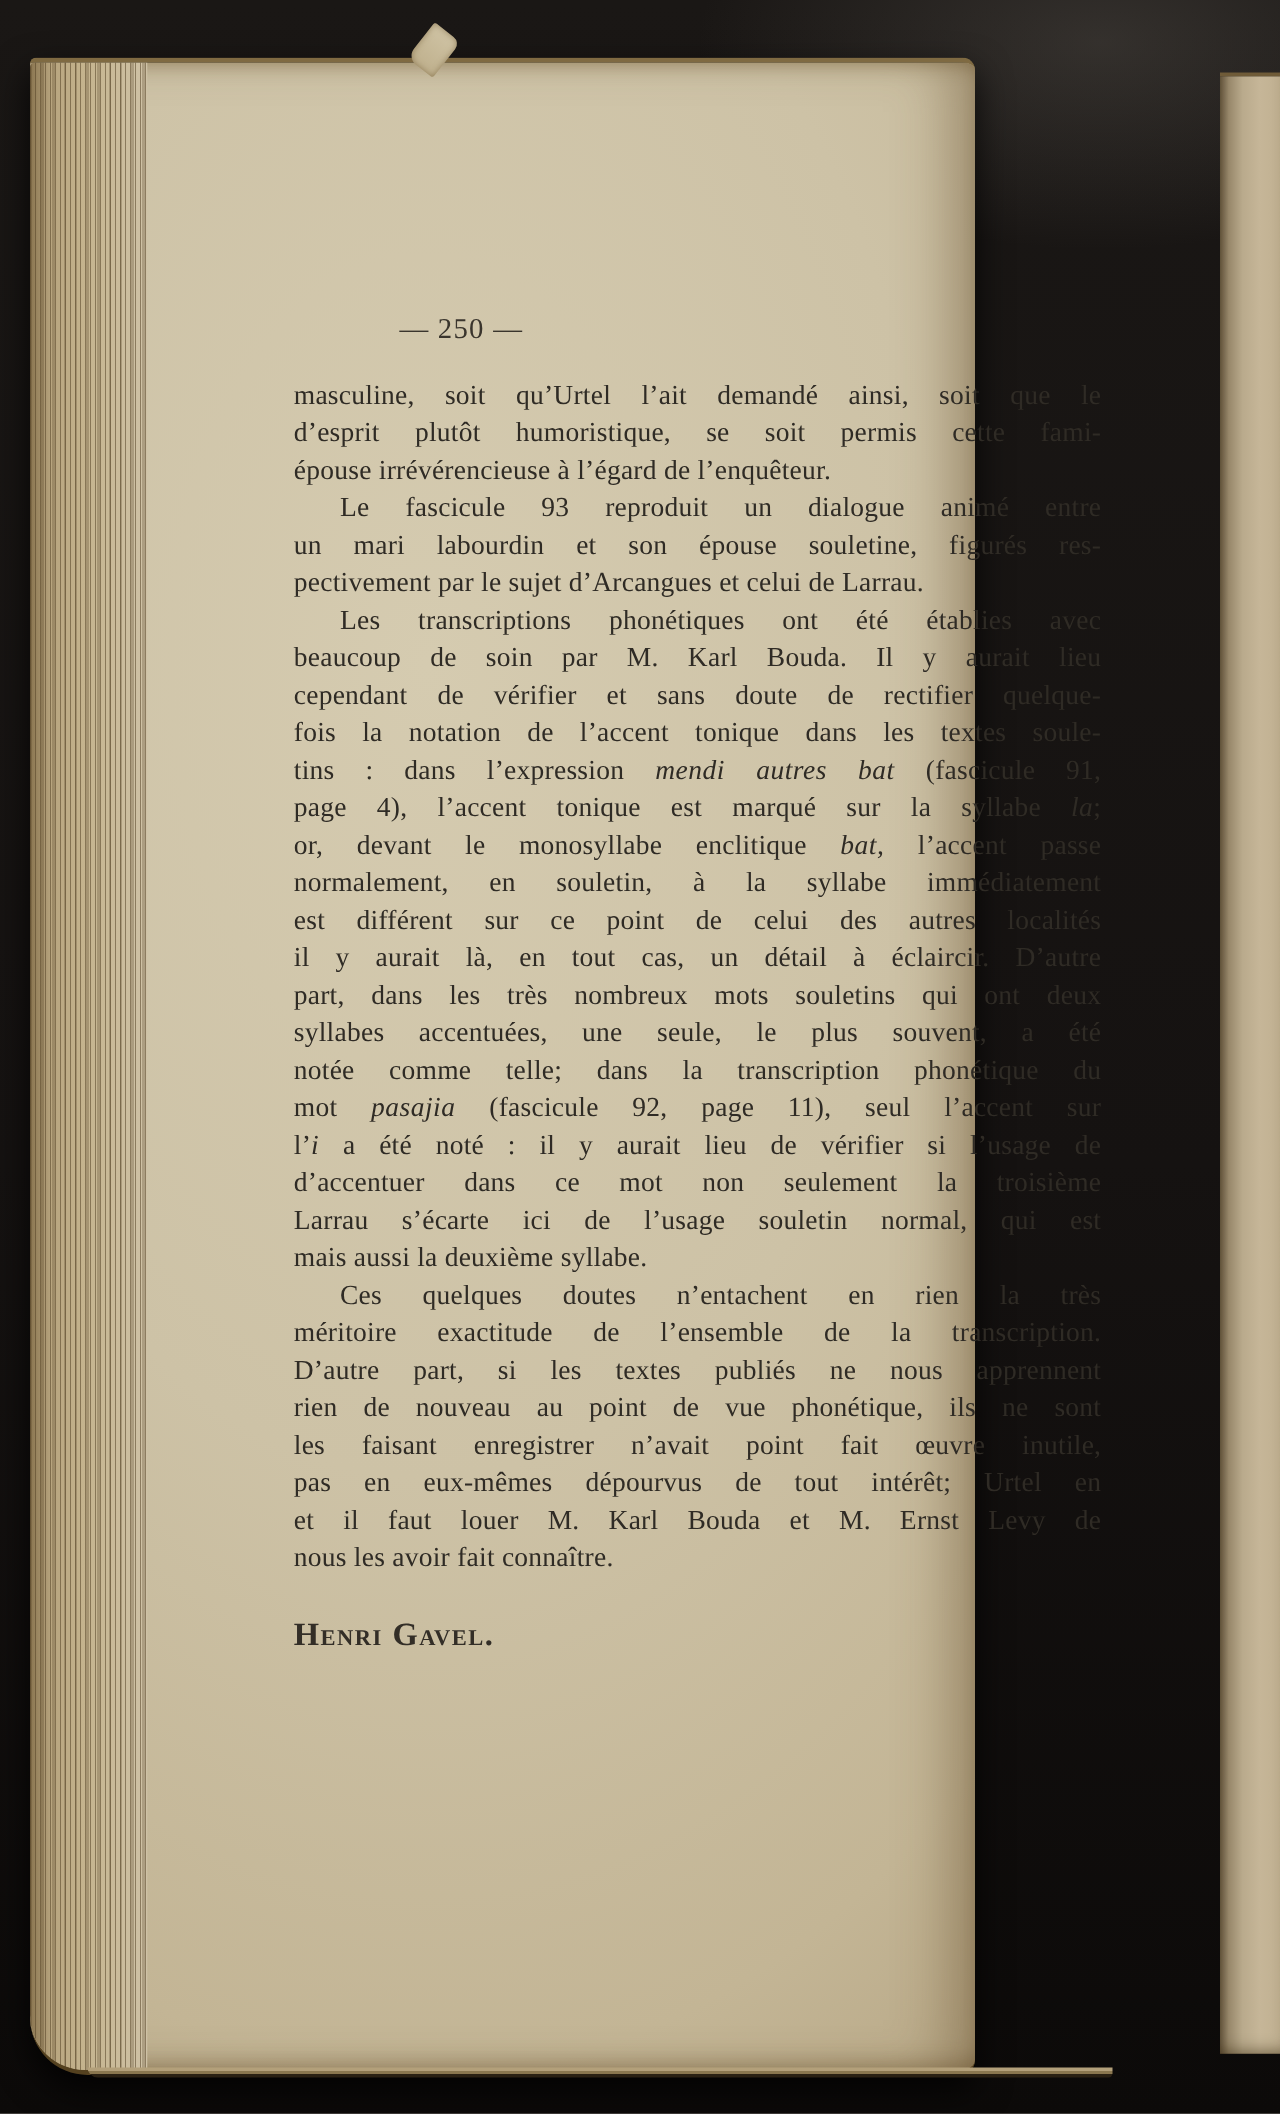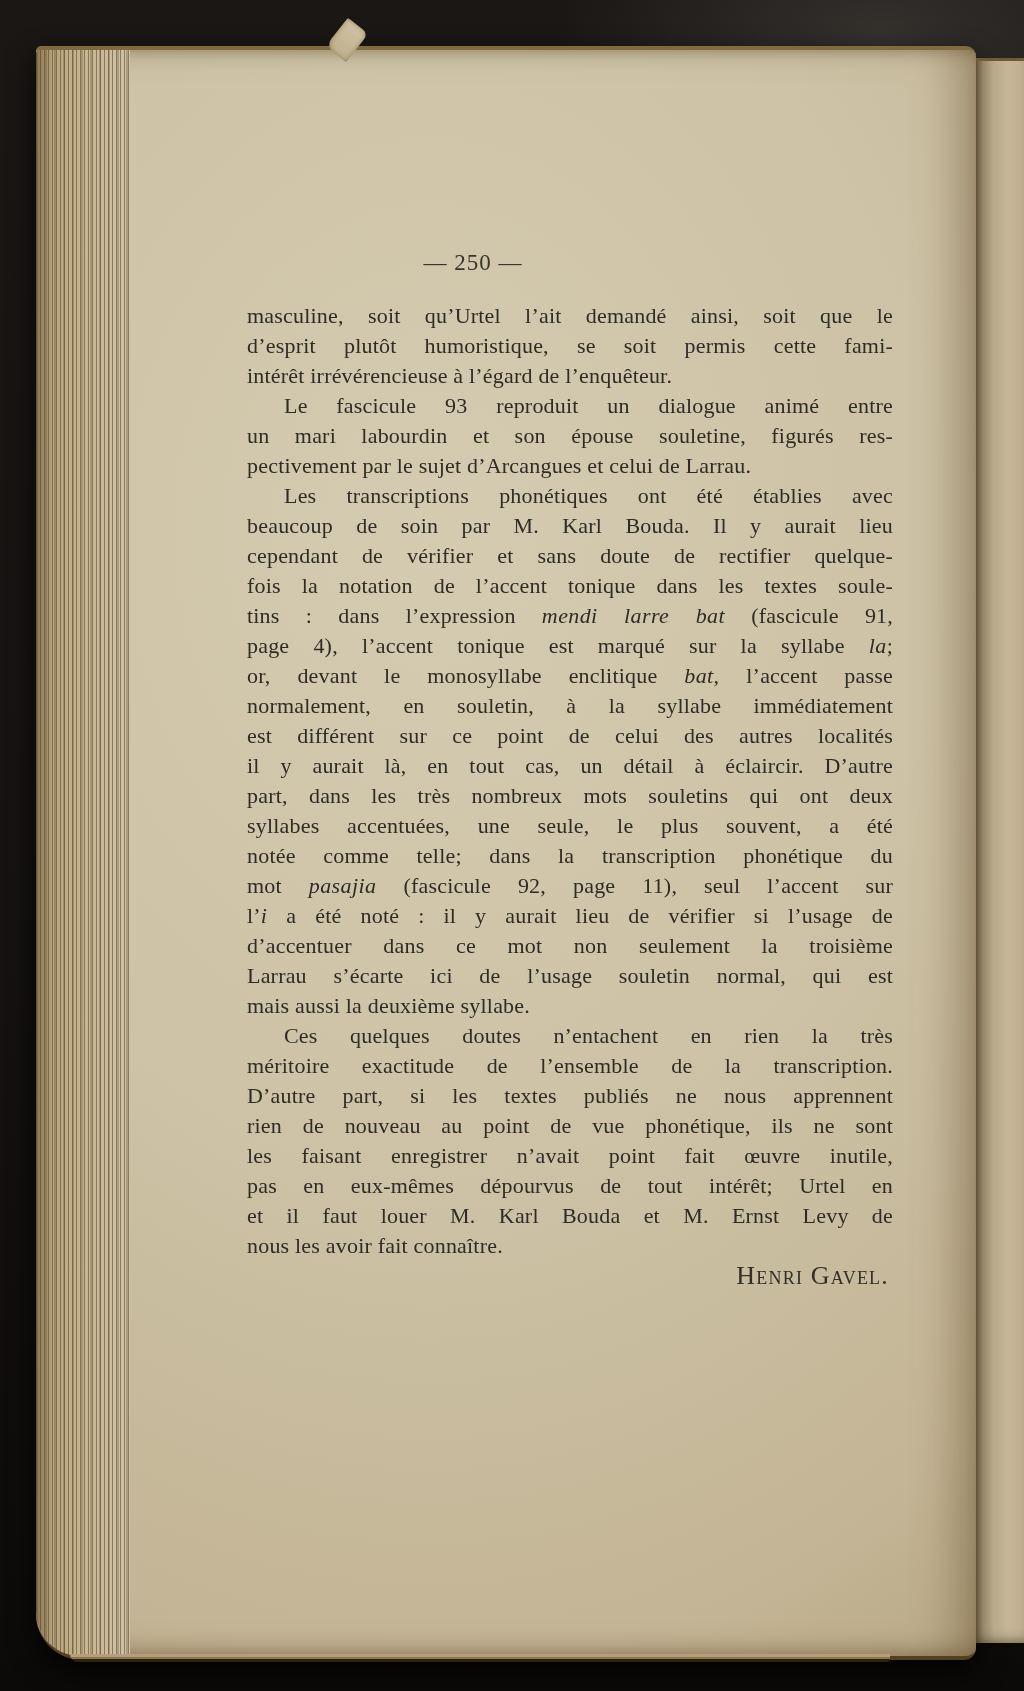--- a/index.html
+++ b/index.html
@@ -7,21 +7,21 @@
     width:1024px;height:1691px;position:relative;overflow:hidden;
     background:
       radial-gradient(ellipse 45% 14% at 86% 2%, rgba(95,90,84,.38), rgba(0,0,0,0) 70%),
       linear-gradient(180deg,#1a1715 0%,#151211 55%,#0c0a09 100%);
     font-family:"Liberation Serif", serif;
   }
   .photo{position:absolute;inset:0;}
 
   
   .page{
-    position:absolute;left:36px;top:46px;width:940px;height:1606px;
+    position:absolute;left:24px;top:46px;width:756px;height:1606px;
     background:radial-gradient(ellipse 120% 90% at 42% 30%, #d5cbb0 0%, #cdc2a6 45%, #c3b595 78%, #b3a280 100%);
     border-radius:5px 10px 12px 46px;
     border-top:4px solid #7f6a42;
     border-bottom:4px solid #54411f;
     box-shadow:
       inset -34px 0 46px -16px rgba(88,64,32,.42),
       inset 0 10px 14px -8px rgba(120,95,55,.5),
       inset 0 -14px 18px -10px rgba(100,75,40,.45),
       0 12px 28px rgba(0,0,0,.8);
   }
@@ -63,50 +63,50 @@
   }
   .text-block{
     position:absolute;left:211px;top:251px;width:646px;
     font-size:22px;line-height:30px;color:#2f2b25;letter-spacing:.2px;
   }
   .line{text-align:justify;text-align-last:justify;white-space:normal;}
   .line.last{text-align-last:auto;}
   .line.indent{padding-left:37px;}
   .line i{letter-spacing:.4px;}
   .signature{
-    text-align:right;padding-right:4px;
-    font-variant:small-caps;font-weight:400;font-size:26px;
+    margin-top:32px;padding-right:4px;
+    font-variant:small-caps;font-weight:700;font-size:26px;
     letter-spacing:1.2px;color:#332e27;
   }
 </style>
 </head>
 <body>
 
 <div class="photo">
   <div class="page">
     <div class="edge-strip"></div>
     <div class="page-number">— 250 —</div>
     <div class="text-block">
 
     <div>
           <div class="line">masculine, soit qu’Urtel l’ait demandé ainsi, soit que le</div>
           <div class="line">d’esprit plutôt humoristique, se soit permis cette fami-</div>
-          <div class="line last">intérêt irrévérencieuse à l’égard de l’enquêteur.</div>
+          <div class="line last">épouse irrévérencieuse à l’égard de l’enquêteur.</div>
         </div>
         <div>
           <div class="line indent">Le fascicule 93 reproduit un dialogue animé entre</div>
           <div class="line">un mari labourdin et son épouse souletine, figurés res-</div>
           <div class="line last">pectivement par le sujet d’Arcangues et celui de Larrau.</div>
         </div>
         <div>
           <div class="line indent">Les transcriptions phonétiques ont été établies avec</div>
           <div class="line">beaucoup de soin par M. Karl Bouda. Il y aurait lieu</div>
           <div class="line">cependant de vérifier et sans doute de rectifier quelque-</div>
           <div class="line">fois la notation de l’accent tonique dans les textes soule-</div>
-          <div class="line">tins : dans l’expression <i>mendi larre bat</i> (fascicule 91,</div>
+          <div class="line">tins : dans l’expression <i>mendi autres bat</i> (fascicule 91,</div>
           <div class="line">page 4), l’accent tonique est marqué sur la syllabe <i>la</i>;</div>
           <div class="line">or, devant le monosyllabe enclitique <i>bat,</i> l’accent passe</div>
           <div class="line">normalement, en souletin, à la syllabe immédiatement</div>
           <div class="line">est différent sur ce point de celui des autres localités</div>
           <div class="line">il y aurait là, en tout cas, un détail à éclaircir. D’autre</div>
           <div class="line">part, dans les très nombreux mots souletins qui ont deux</div>
           <div class="line">syllabes accentuées, une seule, le plus souvent, a été</div>
           <div class="line">notée comme telle; dans la transcription phonétique du</div>
           <div class="line">mot <i>pasajia</i> (fascicule 92, page 11), seul l’accent sur</div>
           <div class="line">l’<i>i</i> a été noté : il y aurait lieu de vérifier si l’usage de</div>

